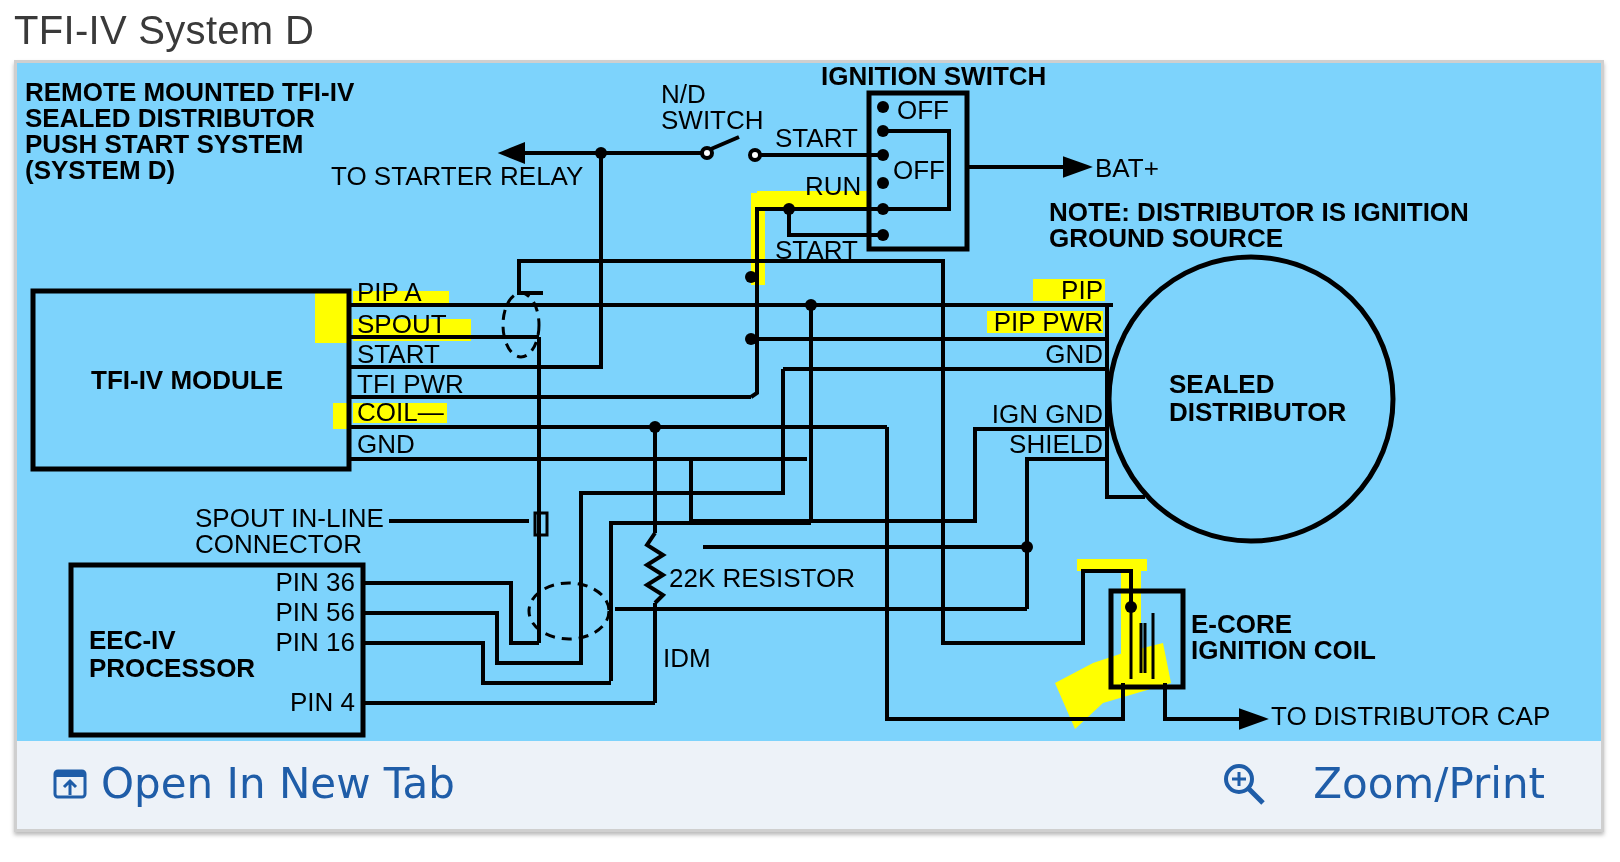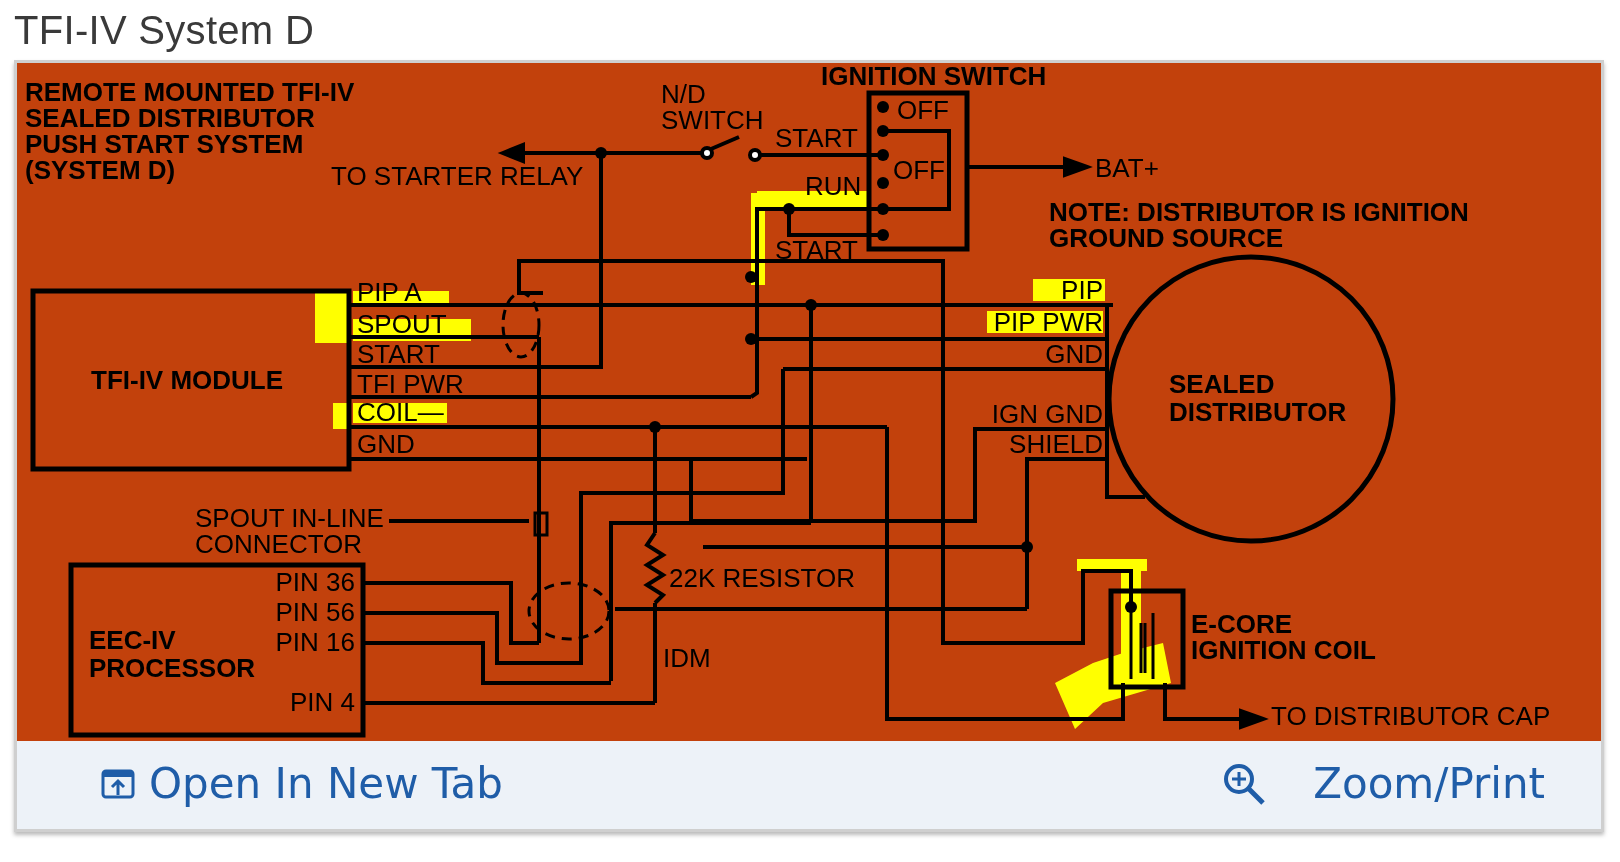--- a/index.html
+++ b/index.html
@@ -1,21 +1,21 @@
 <!DOCTYPE html>
 <html><head>
 <meta charset="utf-8">
 <style>
   html, body { margin:0; padding:0; background:#ffffff; }
   body { width:1620px; height:862px; position:relative; overflow:hidden; font-family:"Liberation Sans", sans-serif; }
   .page-title { position:absolute; left:14px; top:8px; font-size:40px; color:#3a3a3a; font-family:"Liberation Sans", sans-serif; letter-spacing:0.3px; }
-  .card { position:absolute; left:14px; top:60px; width:1590px; height:772px; background:#c2410c; border:3px solid #cfcfcf; box-sizing:border-box; box-shadow: 0 3px 4px #bbb; }
+  .card { position:absolute; left:14px; top:60px; width:1590px; height:772px; background:#7dd3fc; border:3px solid #cfcfcf; box-sizing:border-box; box-shadow: 0 3px 4px #bbb; }
   .diagram { position:absolute; left:0; top:0; }
   .footer { position:absolute; left:0; top:678px; width:100%; height:88px; background:#edf2f8; }
-  .footer a { position:absolute; top:18px; color:#1f5da8; font-size:42px; text-decoration:none; display:flex; align-items:center; font-family:"DejaVu Sans", sans-serif;margin-left:48px; }
+  .footer a { position:absolute; top:18px; color:#1f5da8; font-size:42px; text-decoration:none; display:flex; align-items:center; font-family:"DejaVu Sans", sans-serif; }
   .open-link { left:36px; }
   .zoom-link { right:56px;gap:32px; }
   .footer svg { margin-right:14px; }
   text.lbl { font-family:"Liberation Sans", sans-serif; font-size:26px; fill:#000; }
   text.bold { font-family:"Liberation Sans", sans-serif; font-weight:bold; font-size:26px; fill:#000; }
 </style>
 </head>
 <body>
 
 <div class="page-title">TFI-IV System D</div>

